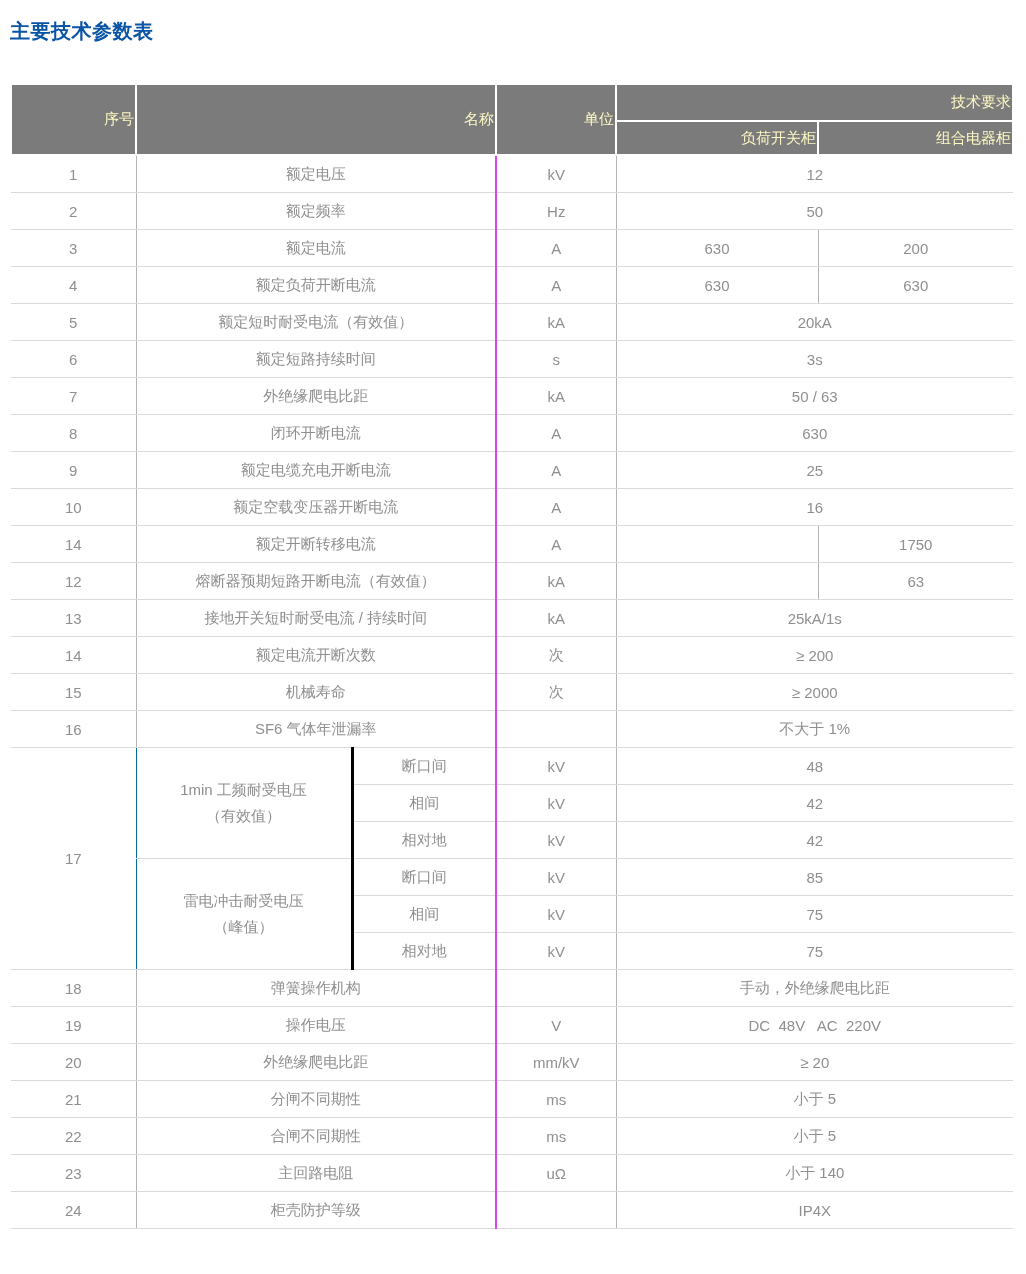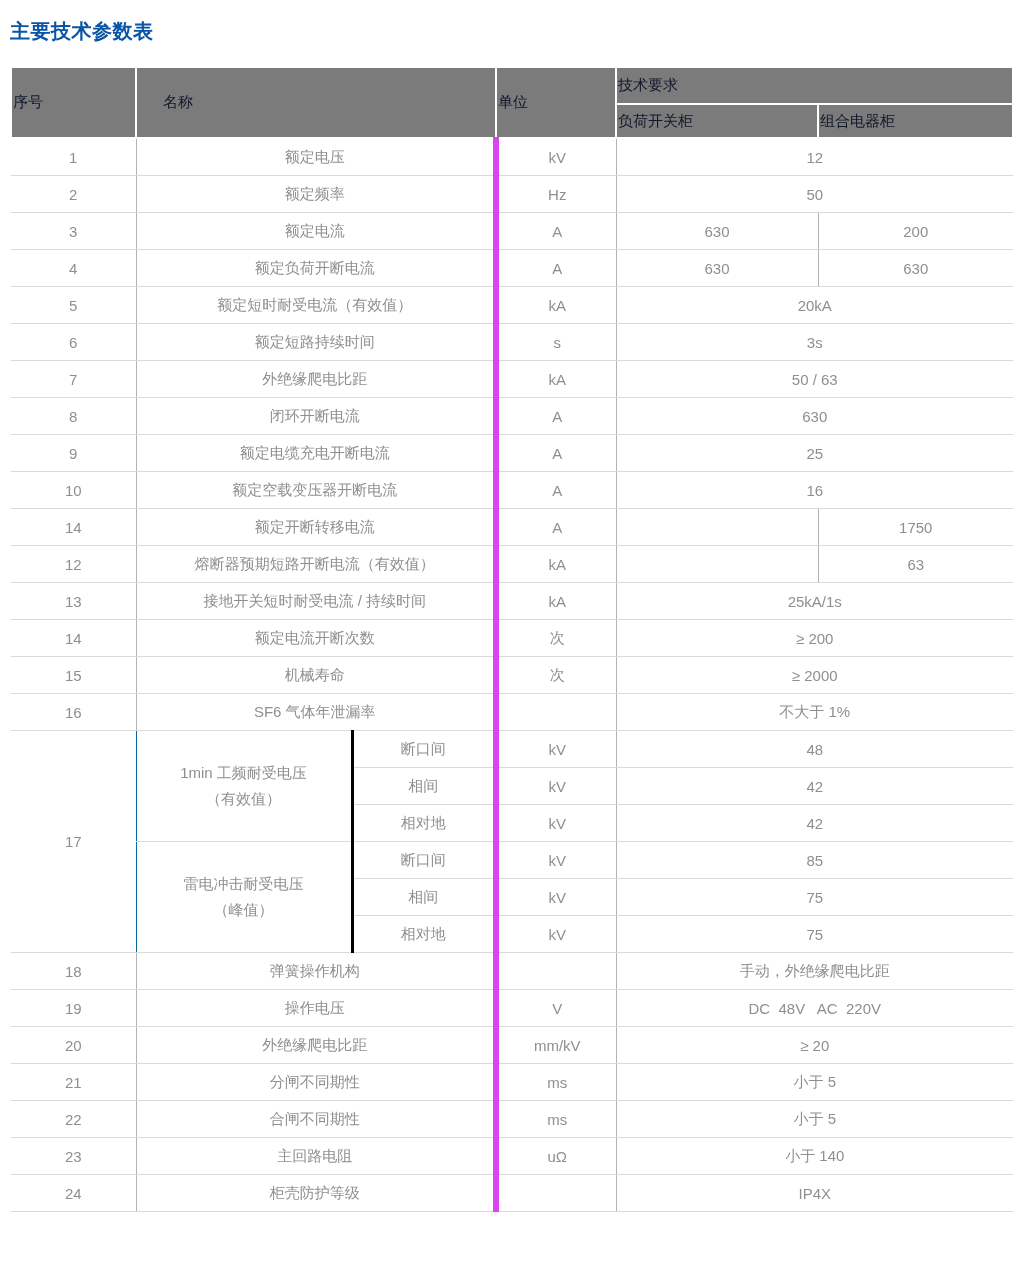--- a/index.html
+++ b/index.html
@@ -12,37 +12,37 @@
     min-height: 1274px;
     font-family: "Liberation Sans", "DejaVu Sans", sans-serif;
   }
   .page {
     padding: 18px 14px 40px 10px;
   }
   .page-title {
     font-size: 20px;
     font-weight: bold;
     color: #0a54a6;
-    margin: 0 0 21px 0;
+    margin: 0 0 38px 0;
     letter-spacing: 0.5px;
   }
   table.spec {
     border-collapse: collapse;
     table-layout: fixed;
     width: 1002px;
     font-size: 15px;
     color: #8f8f8f;
   }
   table.spec th {
     background: #7b7b7b;
-    color: #0f172a;
+    color: #fef9c3;
     font-weight: normal;
     font-size: 15px;
     border: 2px solid #ffffff;
-    text-align: left;
+    text-align: right;
   }
   thead tr.h-top th { height: 33px; }
   thead tr.h-sub th { height: 30px; }
   th.c-name {
     text-align: left;
     padding-left: 26px;
   }
   table.spec td {
     height: 36px;
     padding: 0;
@@ -63,21 +63,21 @@
     white-space: pre-line;
     line-height: 1.75;
   }
   td.subname {
     text-align: left;
     padding-left: 18px;
     border-left: 3px solid #000000;
   }
   td.unit {
     text-align: center;
-    border-left: 6px solid #d946ef;
+    border-left: 2px solid #d946ef;
   }
   td.val {
     text-align: center;
     border-left: 1px solid #b3b3b3;
     white-space: pre-wrap;
   }
 </style>
 </head>
 <body>
 

